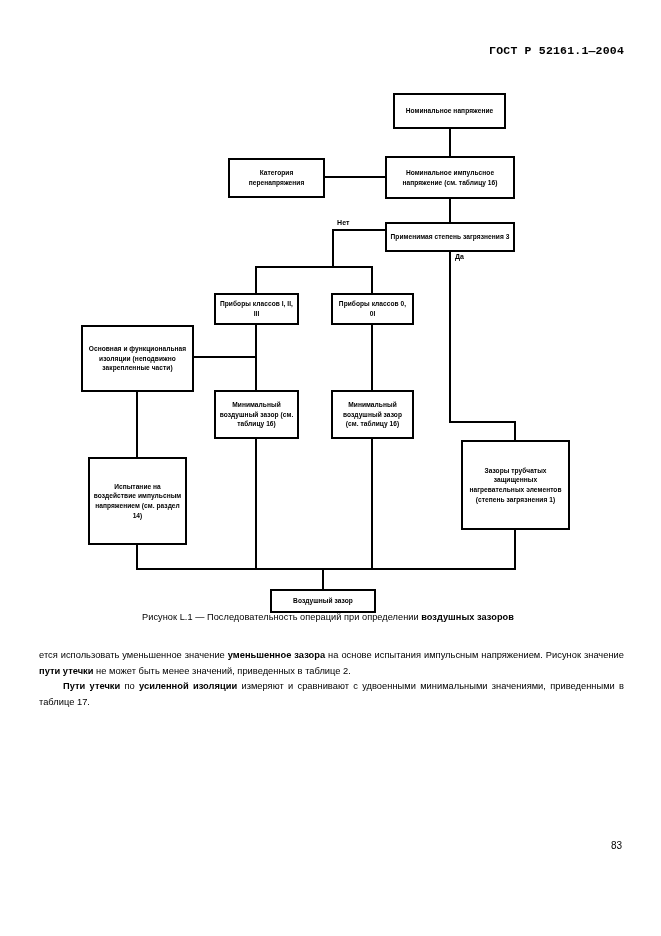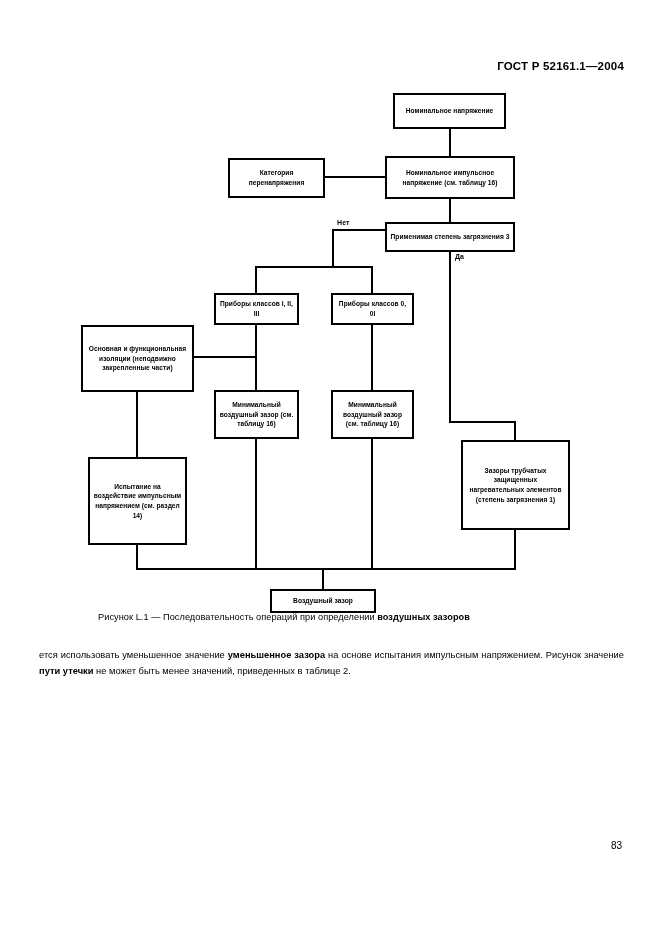--- a/index.html
+++ b/index.html
@@ -12,26 +12,27 @@
     height: 936px;
     position: relative;
     font-family: "Liberation Sans", sans-serif;
     color: #000000;
     overflow: hidden;
   }
 
   
   .std-header {
     position: absolute;
-    top: 60px;
+    top: 44px;
     right: 37px;
     font-size: 11.5px;
     font-weight: bold;
     letter-spacing: 0.2px;
     white-space: nowrap;
+    font-family: Liberation Mono, monospace;
   }
 
   
   .flow {
     position: absolute;
     left: 0;
     top: 0;
     width: 661px;
     height: 610px;
   }
@@ -67,20 +68,21 @@
 
   
   .fig-caption {
     position: absolute;
     top: 612px;
     left: 0;
     width: 568px;
     text-align: center;
     font-size: 9.2px;
     letter-spacing: 0.05px;
+    padding-left: 44px;
   }
   .fig-caption b { font-weight: bold; }
 
   
   .body-text {
     position: absolute;
     left: 39px;
     top: 648px;
     width: 585px;
     font-size: 9.3px;
@@ -199,15 +201,16 @@
   </div>
 
 </div>
 
 <div class="fig-caption">
   <span>Рисунок L.1 — Последовательность операций при определении </span><b>воздушных зазоров</b>
 </div>
 
 <div class="body-text">
   <p><span>ется использовать уменьшенное значение </span><b>уменьшенное зазора</b><span> на основе испытания импульсным напряжением. Рисунок значение </span><b>пути утечки</b><span> не может быть менее значений, приведенных в таблице 2.</span></p>
+  <p class="indent"><b>Пути утечки</b><span> по </span><b>усиленной изоляции</b><span> измеряют и сравнивают с удвоенными минимальными значениями, приведенными в таблице 17.</span></p>
 </div>
 
 <div class="page-number">83</div>
 
 </body></html>

